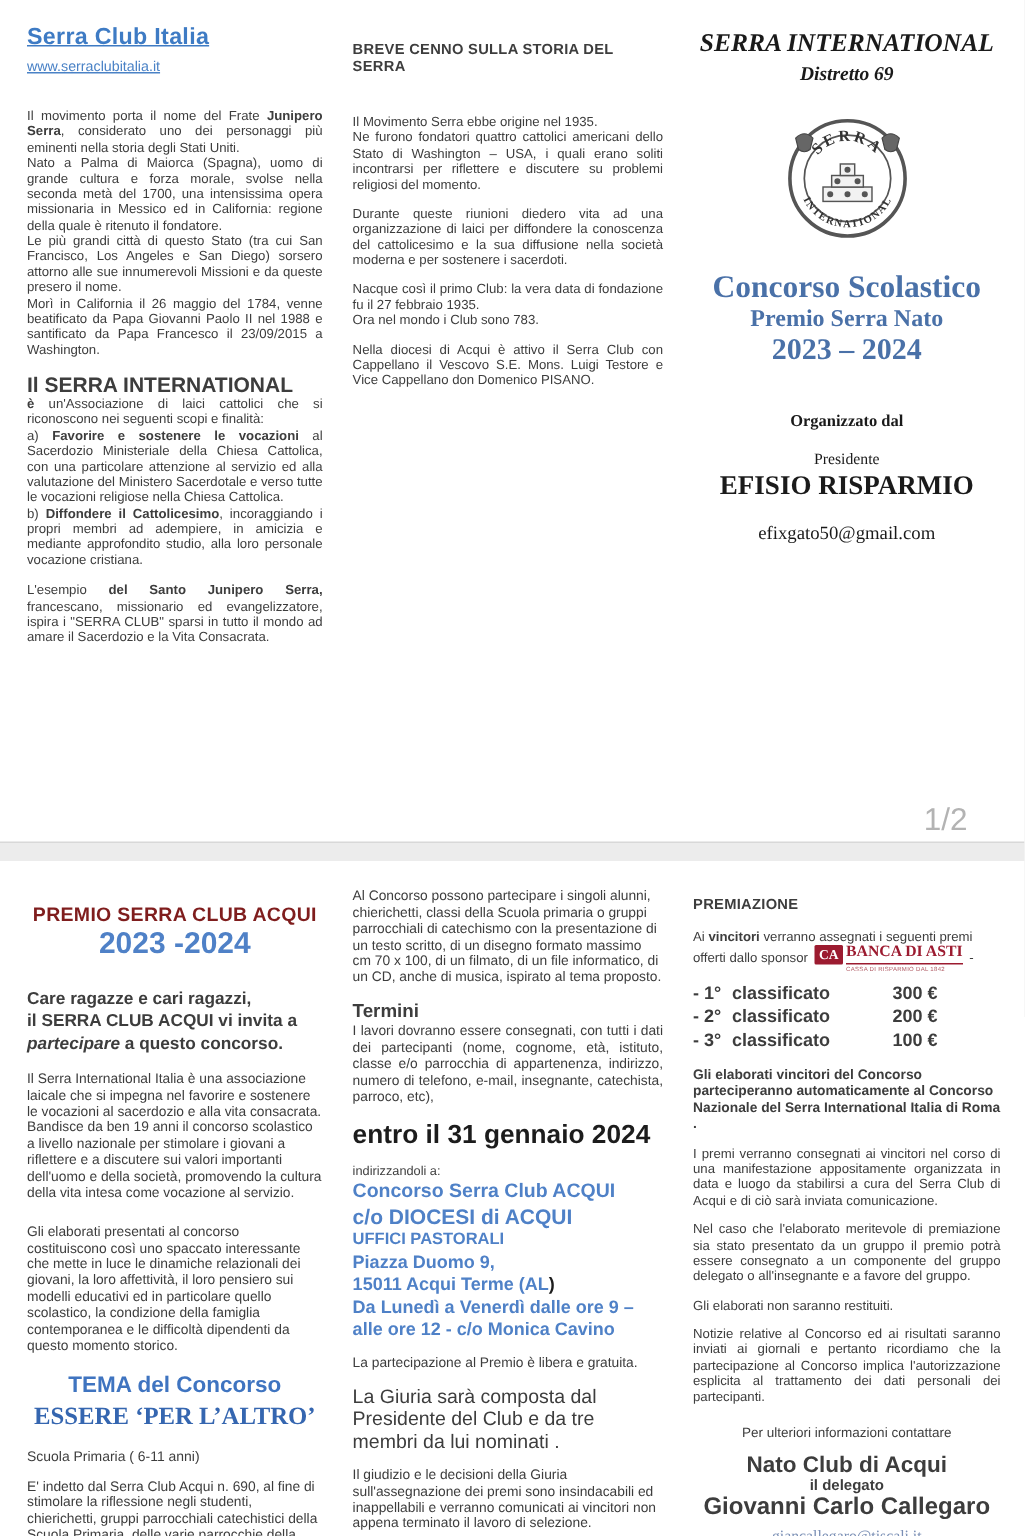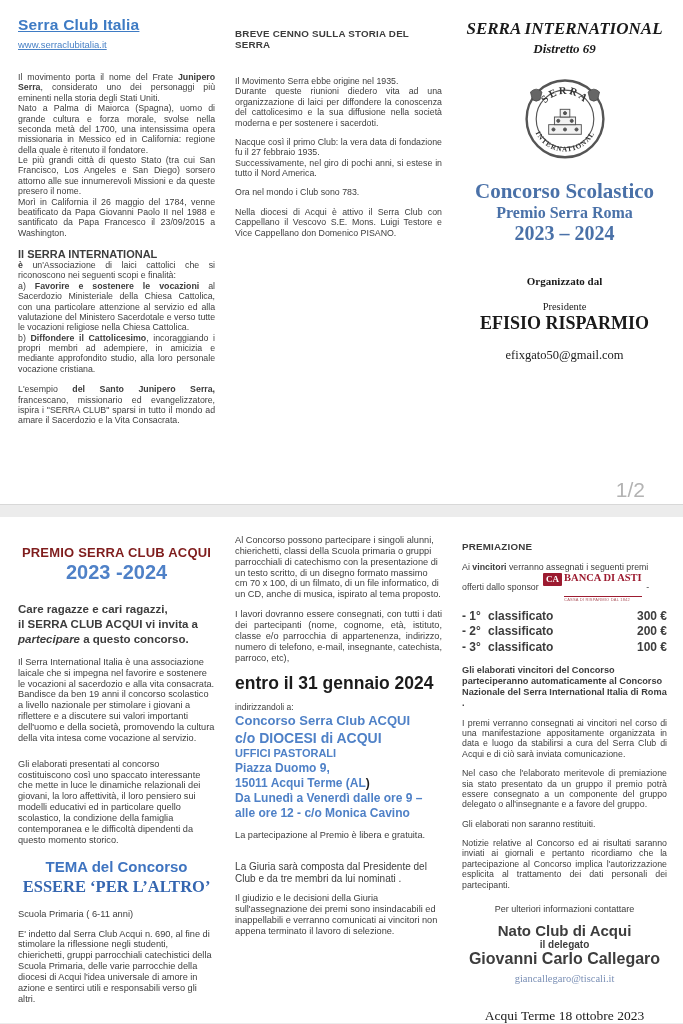--- a/index.html
+++ b/index.html
@@ -2,38 +2,38 @@
 <html><head>
 <meta charset="utf-8">
 <style>
   html,body{margin:0;padding:0;}
   body{
     width:683px;height:1024px;background:#ececec;
     font-family:"Liberation Sans",sans-serif;color:#3d3d3d;
     -webkit-font-smoothing:antialiased;overflow:hidden;
   }
   .page{width:683px;background:#ffffff;box-sizing:border-box;position:relative;overflow:hidden;}
-  .page-1{height:505px;padding:16px 16px 0 18px;border-bottom:1px solid #d8d8d8;}
+  .page-1{height:562px;padding:16px 16px 0 18px;border-bottom:1px solid #d8d8d8;}
   .page-gap{height:12px;background:#ececec;}
   .page-2{height:506px;padding:14px 16px 0 18px;}
   .cols{display:grid;grid-template-columns:1fr 1.05fr 1.04fr;column-gap:20px;height:100%;}
 
   
   .body-s{font-size:8.8px;line-height:1.18;}
   .just{text-align:justify;}
   .mb{margin:0 0 9px 0;}
   .mb0{margin:0;}
   p{margin:0;}
   b,.b{font-weight:bold;}
   .center{text-align:center;}
 
   
   .site-title{color:#3e7bc4;font-weight:bold;font-size:15.5px;text-decoration:underline;letter-spacing:.2px;}
   .site-url{color:#4a82c6;font-size:9.5px;text-decoration:underline;display:inline-block;margin-top:1px;}
-  .sec-h{font-weight:bold;font-size:11px;margin:10px 0 0 0;}
+  .sec-h{font-weight:bold;font-size:14px;margin:10px 0 0 0;}
 
   
   .story-h{font-weight:bold;font-size:9.8px;margin:12px 0 26px 0;letter-spacing:.2px;}
 
   
   .serif-col{font-family:"Liberation Serif",serif;color:#1a1a1a;text-align:center;}
   .intl-title{font-weight:bold;font-style:italic;font-size:17px;line-height:1.1;margin-top:4px;}
   .district{font-weight:bold;font-style:italic;font-size:13px;margin-top:2px;}
   .seal{margin:12px auto 6px auto;display:block;}
   .concorso-h1{font-weight:bold;font-size:21px;color:#4a71a8;margin-top:14px;line-height:1.15;}
@@ -68,26 +68,26 @@
   .blk{color:#1c1c1c;}
 
   
   .prem-h{font-weight:bold;font-size:9.8px;margin:10px 0 10px 0;letter-spacing:.2px;}
   .sponsor-line{font-size:8.8px;line-height:1.3;}
   .banca{display:inline-flex;align-items:flex-start;vertical-align:middle;margin:0 2px;}
   .banca-box{background:#9c1b30;color:#fff;font-family:"Liberation Serif",serif;font-weight:bold;
              font-size:9px;padding:2px 3px;line-height:1;border-radius:1px;}
   .banca-txt{margin-left:2px;display:flex;flex-direction:column;}
   .banca-name{color:#9c1b30;font-family:"Liberation Serif",serif;font-weight:bold;font-size:10.5px;
-              line-height:1;border-bottom:1px solid #9c1b30;padding-bottom:12px;}
+              line-height:1;border-bottom:1px solid #9c1b30;padding-bottom:1px;}
   .banca-sub{color:#b05a63;font-size:4px;line-height:1.4;letter-spacing:.2px;}
   .prizes{margin:6px 0 10px 0;}
   .prize-row{display:flex;font-weight:bold;font-size:12px;line-height:1.3;}
   .prize-rank{width:26px;}
-  .prize-amount{margin-left:auto;}
+  .prize-amount{margin-left:auto;margin-right:42px;}
   .contact-intro{font-size:9px;margin-top:14px;}
   .contact-name{font-weight:bold;font-size:15px;margin-top:8px;}
   .contact-role{font-weight:bold;font-size:10px;}
   .delegate{font-weight:bold;font-size:16px;}
   .contact-email{font-family:"Liberation Serif",serif;font-size:10.5px;color:#7a8fb5;text-decoration:none;display:inline-block;margin-top:1px;}
   .dateline{font-family:"Liberation Serif",serif;font-size:13.5px;color:#1a1a1a;margin-top:22px;}
 </style>
 </head>
 <body>
 
@@ -106,23 +106,23 @@
       <div class="sec-h">Il SERRA INTERNATIONAL</div>
       <p class="body-s just"><b>è</b><span> un'Associazione di laici cattolici che si riconoscono nei seguenti scopi e finalità:</span></p>
       <p class="body-s just"><span>a) </span><b>Favorire e sostenere le vocazioni</b><span> al Sacerdozio Ministeriale della Chiesa Cattolica, con una particolare attenzione al servizio ed alla valutazione del Ministero Sacerdotale e verso tutte le vocazioni religiose nella Chiesa Cattolica.</span></p>
       <p class="body-s just"><span>b) </span><b>Diffondere il Cattolicesimo</b><span>, incoraggiando i propri membri ad adempiere, in amicizia e mediante approfondito studio, alla loro personale vocazione cristiana.</span></p>
       <p class="body-s just" style="margin-top:10px;"><span>L'esempio </span><b>del Santo Junipero Serra,</b><span> francescano, missionario ed evangelizzatore, ispira i "SERRA CLUB" sparsi in tutto il mondo ad amare il Sacerdozio e la Vita Consacrata.</span></p>
     </div>
 
     <div>
       <div class="story-h">BREVE CENNO SULLA STORIA DEL SERRA</div>
       <p class="body-s just mb0">Il Movimento Serra ebbe origine nel 1935.</p>
+      <p class="body-s just mb">Ne furono fondatori quattro cattolici americani dello Stato di Washington – USA, i quali erano soliti incontrarsi per riflettere e discutere su problemi religiosi del momento.</p>
       <p class="body-s just mb">Durante queste riunioni diedero vita ad una organizzazione di laici per diffondere la conoscenza del cattolicesimo e la sua diffusione nella società moderna e per sostenere i sacerdoti.</p>
       <p class="body-s just mb0">Nacque così il primo Club: la vera data di fondazione fu  il 27 febbraio 1935.</p>
-      <p class="body-s just mb">Successivamente, nel giro di pochi anni, si estese in tutto il Nord America.</p>
       <p class="body-s just mb">Ora nel mondo i Club sono 783.</p>
       <p class="body-s just">Nella diocesi di Acqui è attivo il Serra Club con Cappellano il Vescovo S.E. Mons. Luigi Testore e Vice Cappellano don Domenico PISANO.</p>
     </div>
 
     <div class="serif-col">
       <div class="intl-title">SERRA INTERNATIONAL</div>
       <div class="district">Distretto 69</div>
 
       <svg class="seal" width="96" height="96" viewBox="0 0 100 100">
         <circle cx="50" cy="52" r="40" fill="#ffffff" stroke="#555" stroke-width="2.5"></circle>
@@ -150,21 +150,21 @@
           <circle cx="50" cy="46" r="1.6" fill="#555"></circle>
           <circle cx="43" cy="54" r="1.6" fill="#555"></circle>
           <circle cx="57" cy="54" r="1.6" fill="#555"></circle>
           <circle cx="38" cy="63" r="1.6" fill="#555"></circle>
           <circle cx="50" cy="63" r="1.6" fill="#555"></circle>
           <circle cx="62" cy="63" r="1.6" fill="#555"></circle>
         </g>
       </svg>
 
       <div class="concorso-h1">Concorso Scolastico</div>
-      <div class="concorso-h2">Premio Serra Roma</div>
+      <div class="concorso-h2">Premio Serra Nato</div>
       <div class="concorso-h3">2023 – 2024</div>
 
       <div class="org-label">Organizzato dal</div>
       <div class="pres-label">Presidente</div>
       <div class="pres-name">EFISIO RISPARMIO</div>
       <a class="email" href="#">efixgato50@gmail.com</a>
     </div>
   </div>
 
   <div class="pager">1/2</div>
@@ -191,35 +191,36 @@
       <div class="tema1">TEMA del Concorso</div>
       <div class="tema2">ESSERE ‘PER L’ALTRO’</div>
 
       <div class="scuola" style="text-align:left;">Scuola Primaria ( 6-11 anni)</div>
       <p class="body-s" style="text-align:left;font-size:9.2px;">E' indetto dal Serra Club Acqui n. 690, al fine di stimolare la riflessione negli  studenti, chierichetti, gruppi parrocchiali catechistici della  Scuola Primaria, delle varie parrocchie della diocesi di Acqui l'idea universale di amore in azione e sentirci  utili e responsabili verso gli altri.</p>
     </div>
 
     <div>
       <p class="body-s mb" style="margin-top:4px;font-size:9.2px;">Al Concorso possono partecipare  i singoli alunni, chierichetti, classi della Scuola primaria o gruppi parrocchiali di catechismo  con la presentazione di un testo scritto, di un disegno formato massimo cm 70 x 100, di un filmato,  di un file informatico, di un CD, anche di musica,  ispirato al tema proposto.</p>
 
+      <div class="termini-h">Termini</div>
       <p class="body-s just" style="font-size:9.2px;">I lavori dovranno essere consegnati,  con tutti i dati dei partecipanti (nome, cognome, età, istituto, classe e/o parrocchia di appartenenza, indirizzo, numero di telefono, e-mail, insegnante, catechista, parroco, etc),</p>
 
       <div class="deadline">entro il 31 gennaio 2024</div>
 
       <div class="addr-intro">indirizzandoli a:</div>
       <div class="addr addr-1">Concorso  Serra Club  ACQUI</div>
       <div class="addr addr-2">c/o  DIOCESI di ACQUI</div>
       <div class="addr addr-3">UFFICI PASTORALI</div>
       <div class="addr addr-4">Piazza Duomo 9,</div>
       <div class="addr addr-5"><span>15011 Acqui Terme (AL</span><span class="blk">)</span></div>
       <div class="addr addr-6">Da Lunedì a Venerdì  dalle ore 9 –</div>
       <div class="addr addr-7">alle ore 12 -  c/o Monica Cavino</div>
 
       <p class="body-s" style="margin-top:9px;font-size:9.2px;">La partecipazione  al Premio è libera e gratuita.</p>
-      <p class="body-s" style="margin-top:20px;font-size:10px;">La Giuria sarà composta dal Presidente del Club e da  tre  membri  da lui nominati .</p>
+      <p class="body-s" style="margin-top:9px;font-size:13px;">La Giuria sarà composta dal Presidente del Club e da  tre  membri  da lui nominati .</p>
       <p class="body-s" style="margin-top:9px;font-size:9.2px;">Il giudizio e le decisioni della Giuria sull'assegnazione dei premi sono insindacabili ed inappellabili e verranno comunicati ai vincitori non appena terminato il lavoro di selezione.</p>
     </div>
 
     <div>
       <div class="prem-h">PREMIAZIONE</div>
 
       <p class="sponsor-line"><span>Ai </span><b>vincitori</b><span> verranno  assegnati i seguenti premi offerti dallo sponsor </span><span class="banca">
             <span class="banca-box">CA</span>
             <span class="banca-txt">
               <span class="banca-name">BANCA DI ASTI</span>

